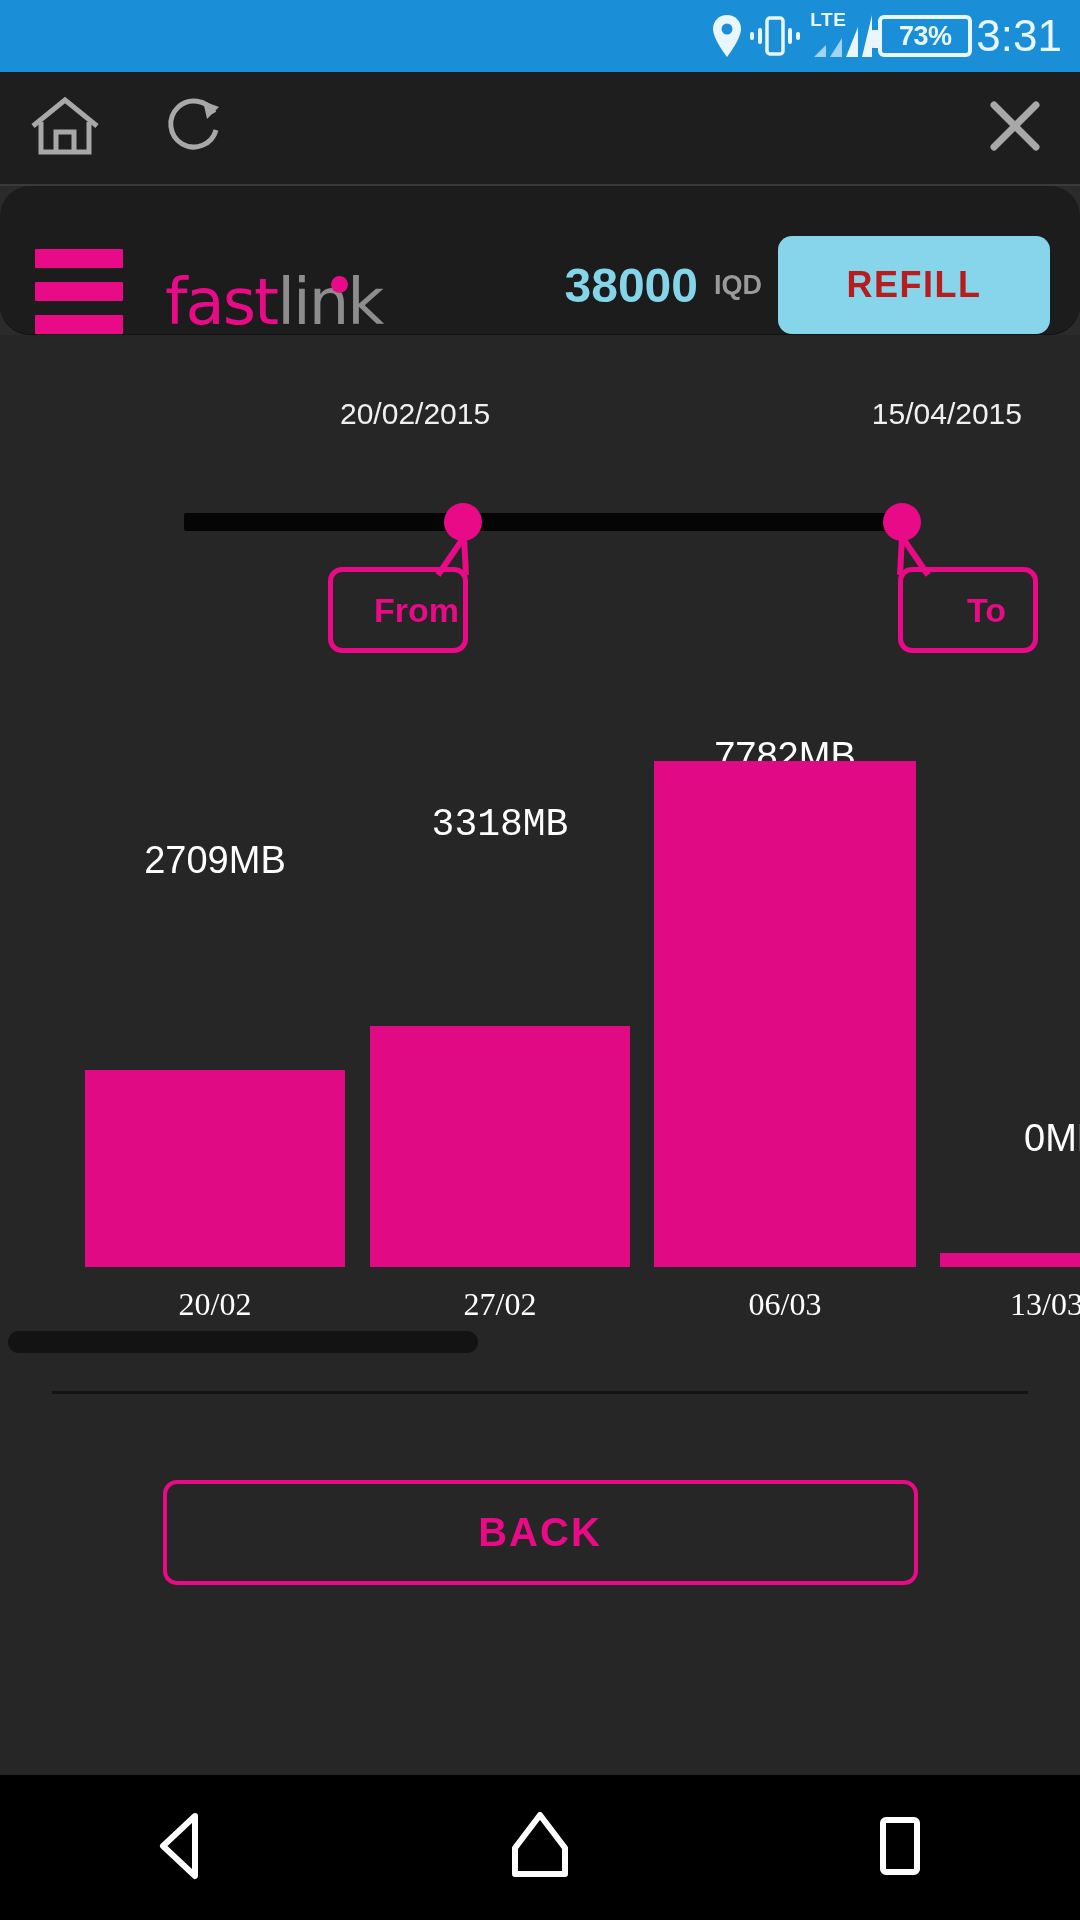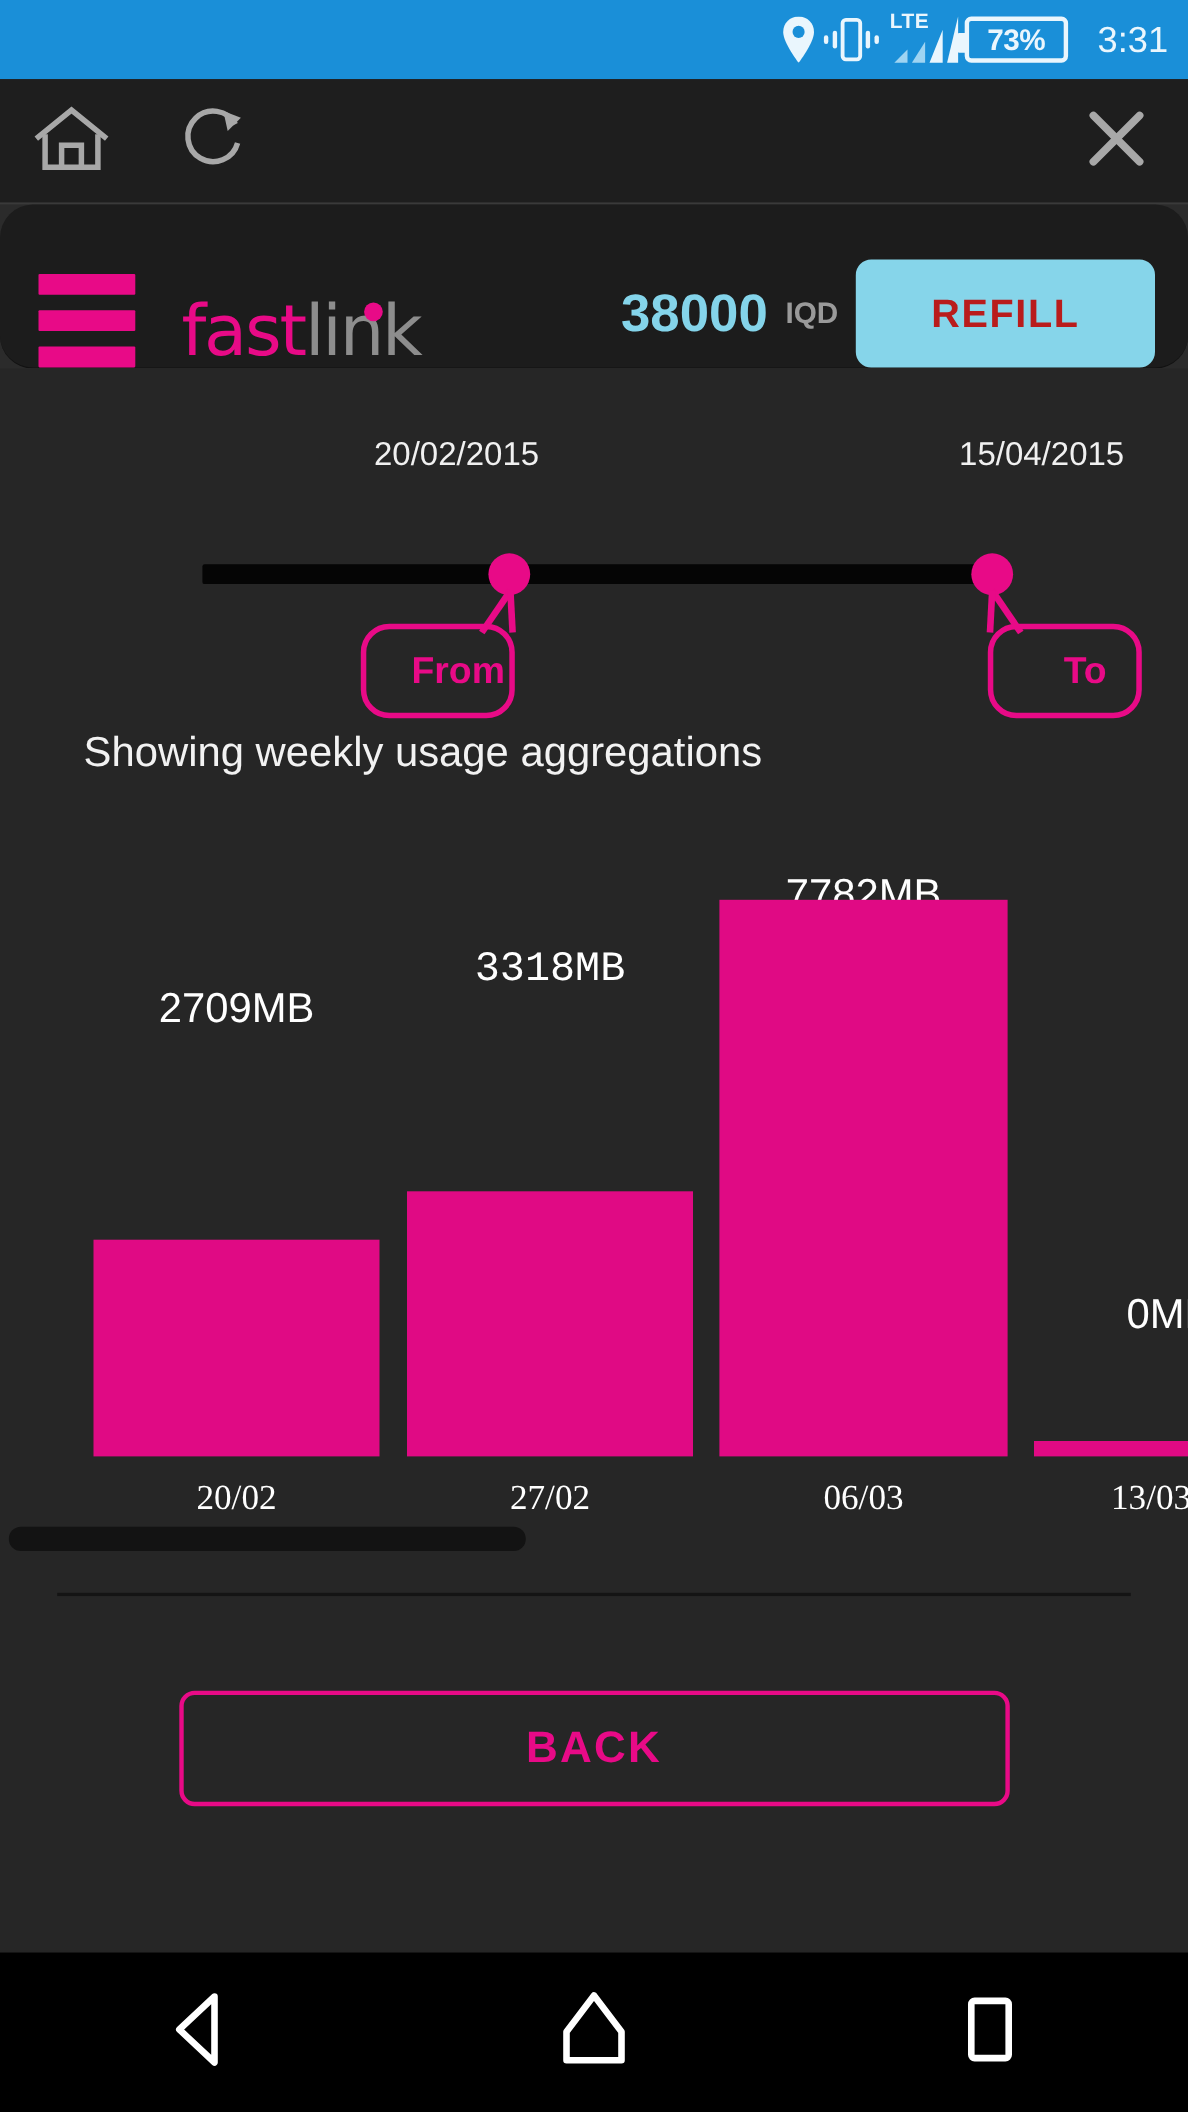--- a/index.html
+++ b/index.html
@@ -20,21 +20,21 @@
   .sb-icon { display:flex; align-items:center; justify-content:center; }
   .battery {
     position:relative; display:flex; align-items:center; justify-content:center;
     width:94px; height:42px; border:4px solid #eaf6fd; border-radius:6px;
     color:#eaf6fd; font-size:27px; font-weight:bold; letter-spacing:-0.5px;
   }
   .battery::before {
     content:""; position:absolute; left:-11px; top:11px; width:8px; height:18px;
     background:#eaf6fd; border-radius:2px 0 0 2px;
   }
-  .sb-time { color:#eaf6fd; font-size:33px; font-weight:500; letter-spacing:0px;margin-left:23px; }
+  .sb-time { color:#eaf6fd; font-size:44px; font-weight:500; letter-spacing:0px; }
   .lte-wrap { position:relative; display:flex; align-items:flex-end; height:46px; }
   .lte-text {
     position:absolute; top:-4px; left:2px; color:#eaf6fd;
     font-size:19px; font-weight:bold; letter-spacing:0.5px;
   }
 
   
   .chromebar {
     position:absolute; left:0; top:72px; width:1080px; height:114px;
     background:#1e1e1e; border-bottom:2px solid #3a3a3a;
@@ -90,21 +90,21 @@
     background:#050505; border-radius:2px;
   }
   .handle {
     position:absolute; top:34px; width:38px; height:38px; border-radius:50%;
     background:#e80a87; cursor:pointer;
   }
   .handle.from { left:444px; }
   .handle.to   { left:883px; }
   .bubble {
     position:absolute; width:140px; height:86px; border:5px solid #e80a87;
-    border-radius:26px; display:flex; align-items:center; justify-content:center;
+    border-radius:14px; display:flex; align-items:center; justify-content:center;
     color:#e80a87; font-size:34px; font-weight:bold; cursor:pointer;
     background:transparent;
     padding-left:37px;
   }
   .bubble.from { left:328px; top:98px; }
   .bubble.to   { left:898px; top:98px; }
   .tail { position:absolute; width:70px; height:60px; overflow:visible; }
   .tail.from { left:420px; top:62px; }
   .tail.to   { left:880px; top:62px; }
 
@@ -254,21 +254,20 @@
       </svg>
       <svg class="tail to" viewBox="0 0 70 60">
         <path d="M22 6 L48 44" fill="none" stroke="#e80a87" stroke-width="6"></path>
         <path d="M22 6 L20 44" fill="none" stroke="#e80a87" stroke-width="6"></path>
       </svg>
 
       <div class="bubble from">From</div>
       <div class="bubble to">To</div>
     </div>
 
-    <div class="caption">Showing weekly usage aggregations</div>
 
     <div class="chart">
 
       <div class="bar-value" style="left:85px; width:260px; top:142px;">2709MB</div>
       <div class="bar" style="left:85px; width:260px; height:197px;"></div>
       <div class="bar-label" style="left:85px; width:260px;">20/02</div>
 
       <div class="bar-value" style="left:370px; width:260px; top:106px;font-family:Liberation Mono, monospace;">3318MB</div>
       <div class="bar" style="left:370px; width:260px; height:241px;"></div>
       <div class="bar-label" style="left:370px; width:260px;">27/02</div>

